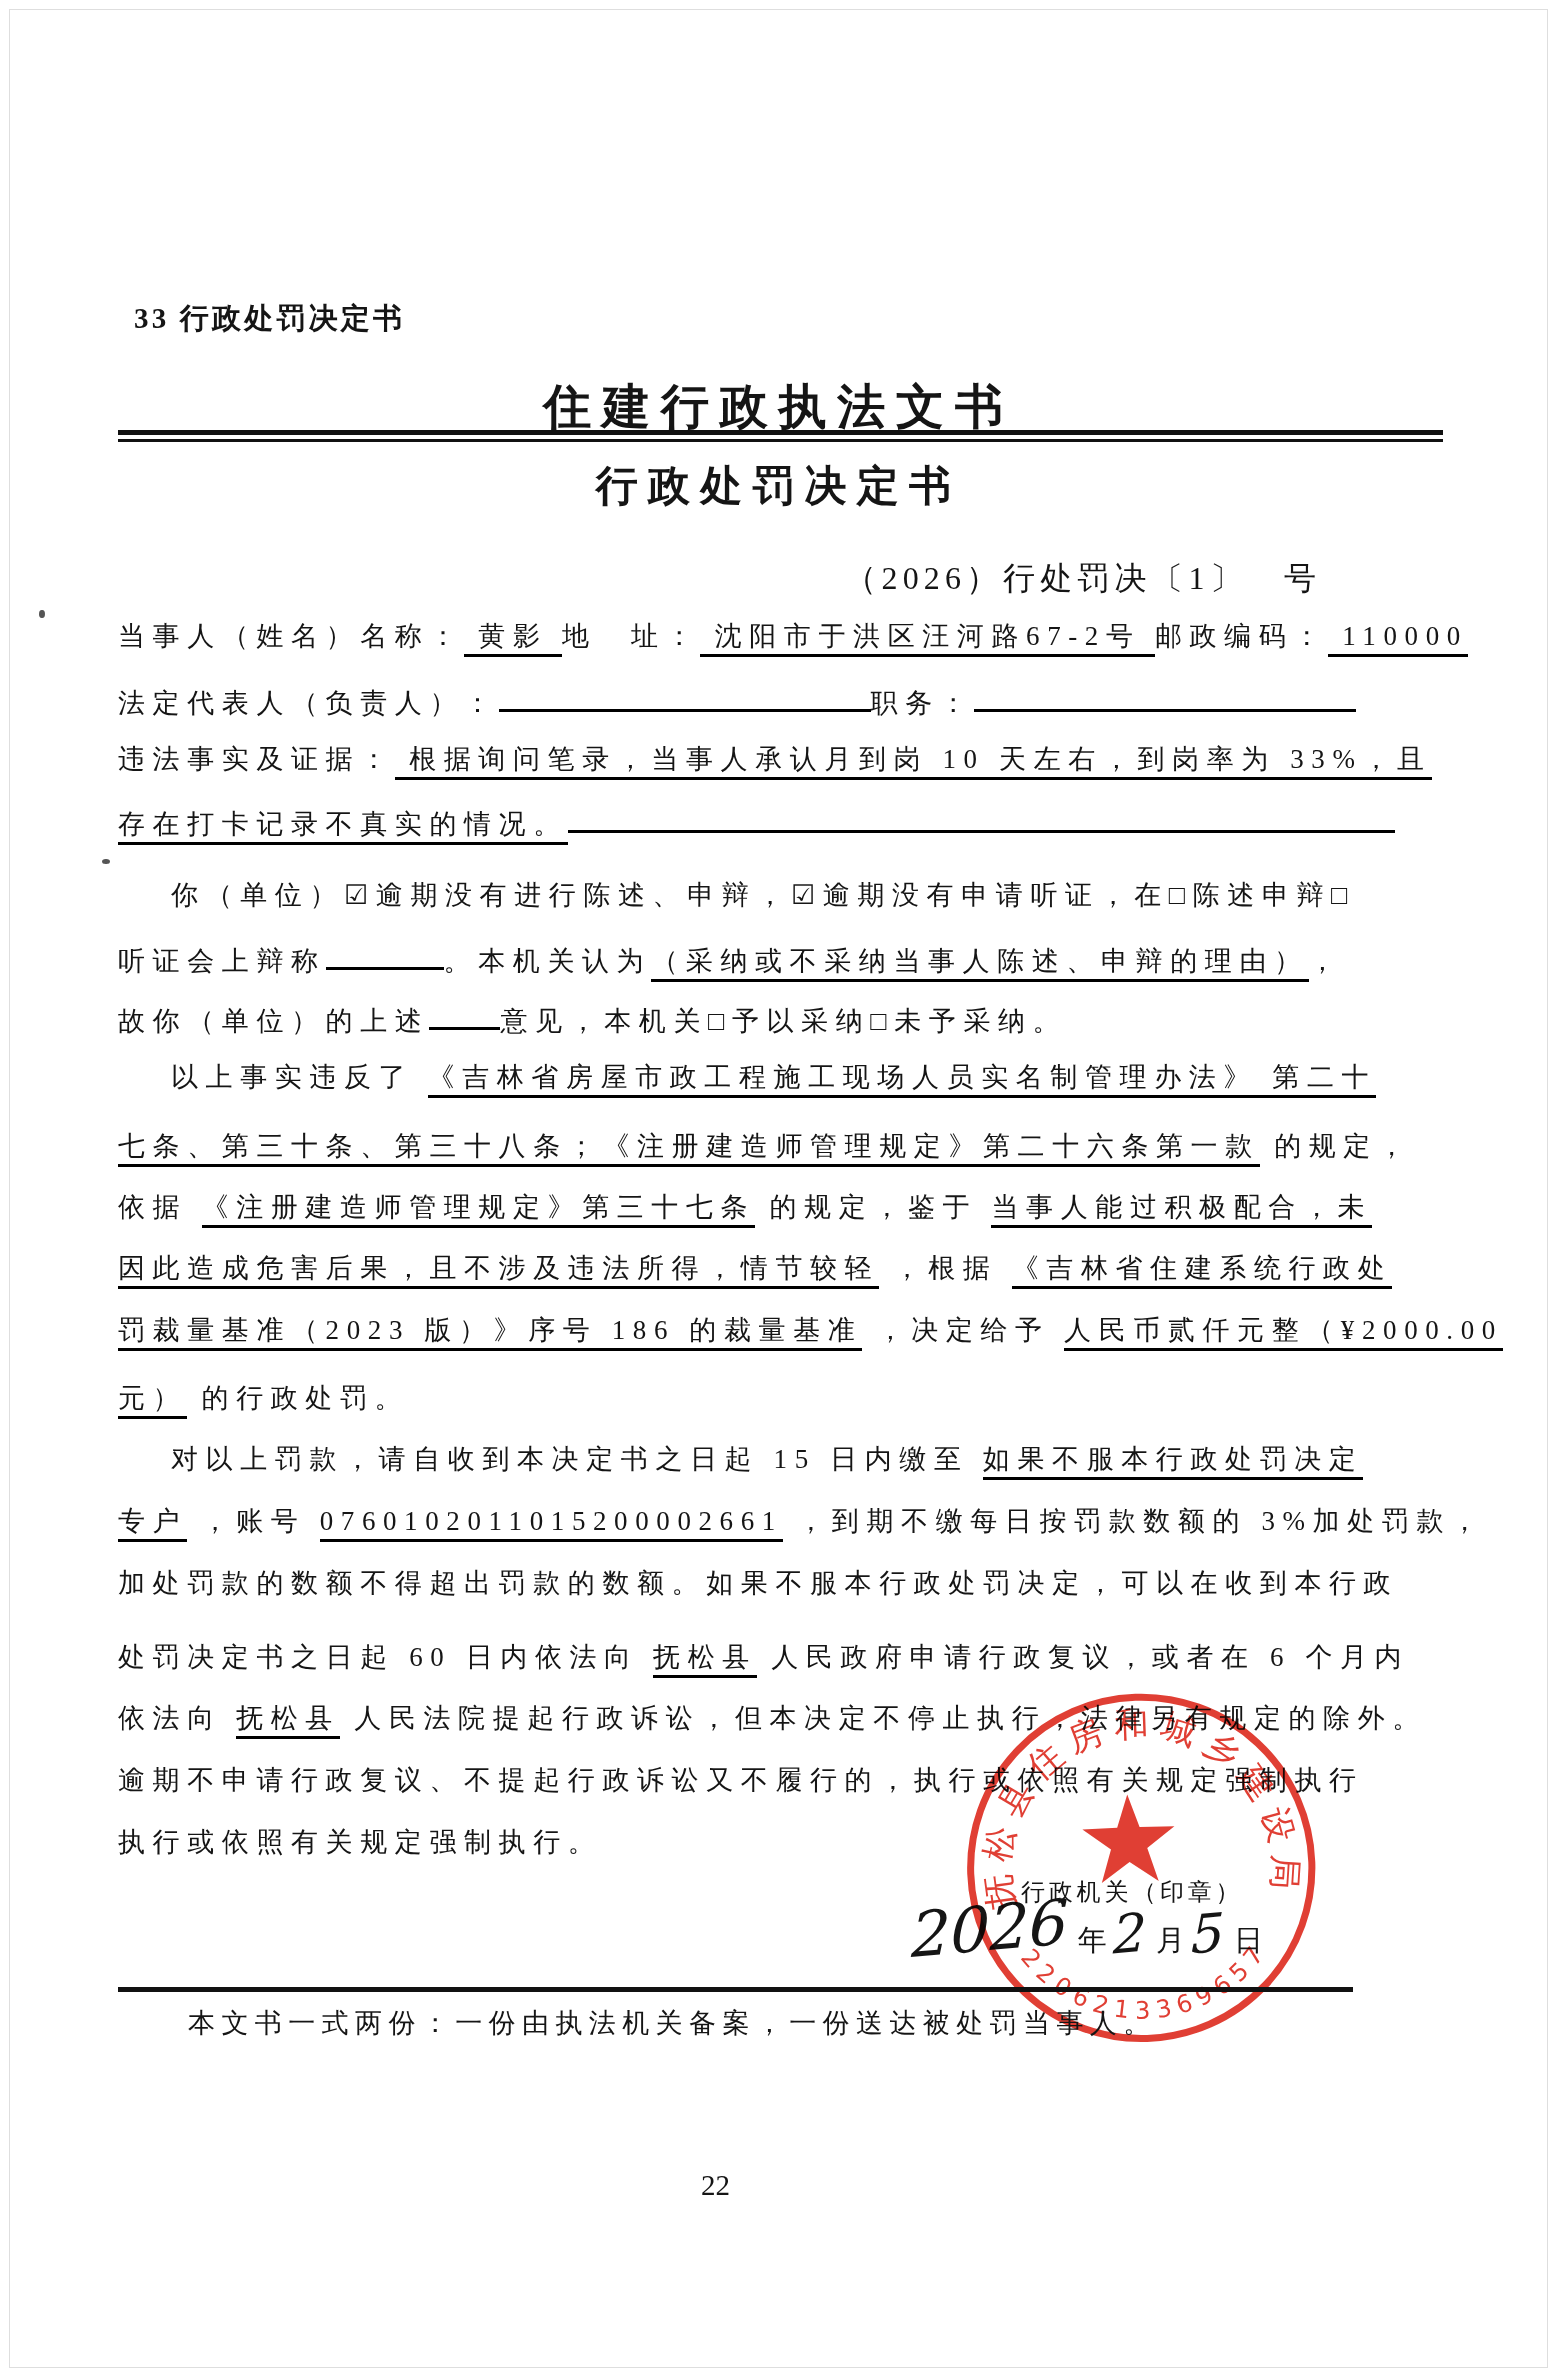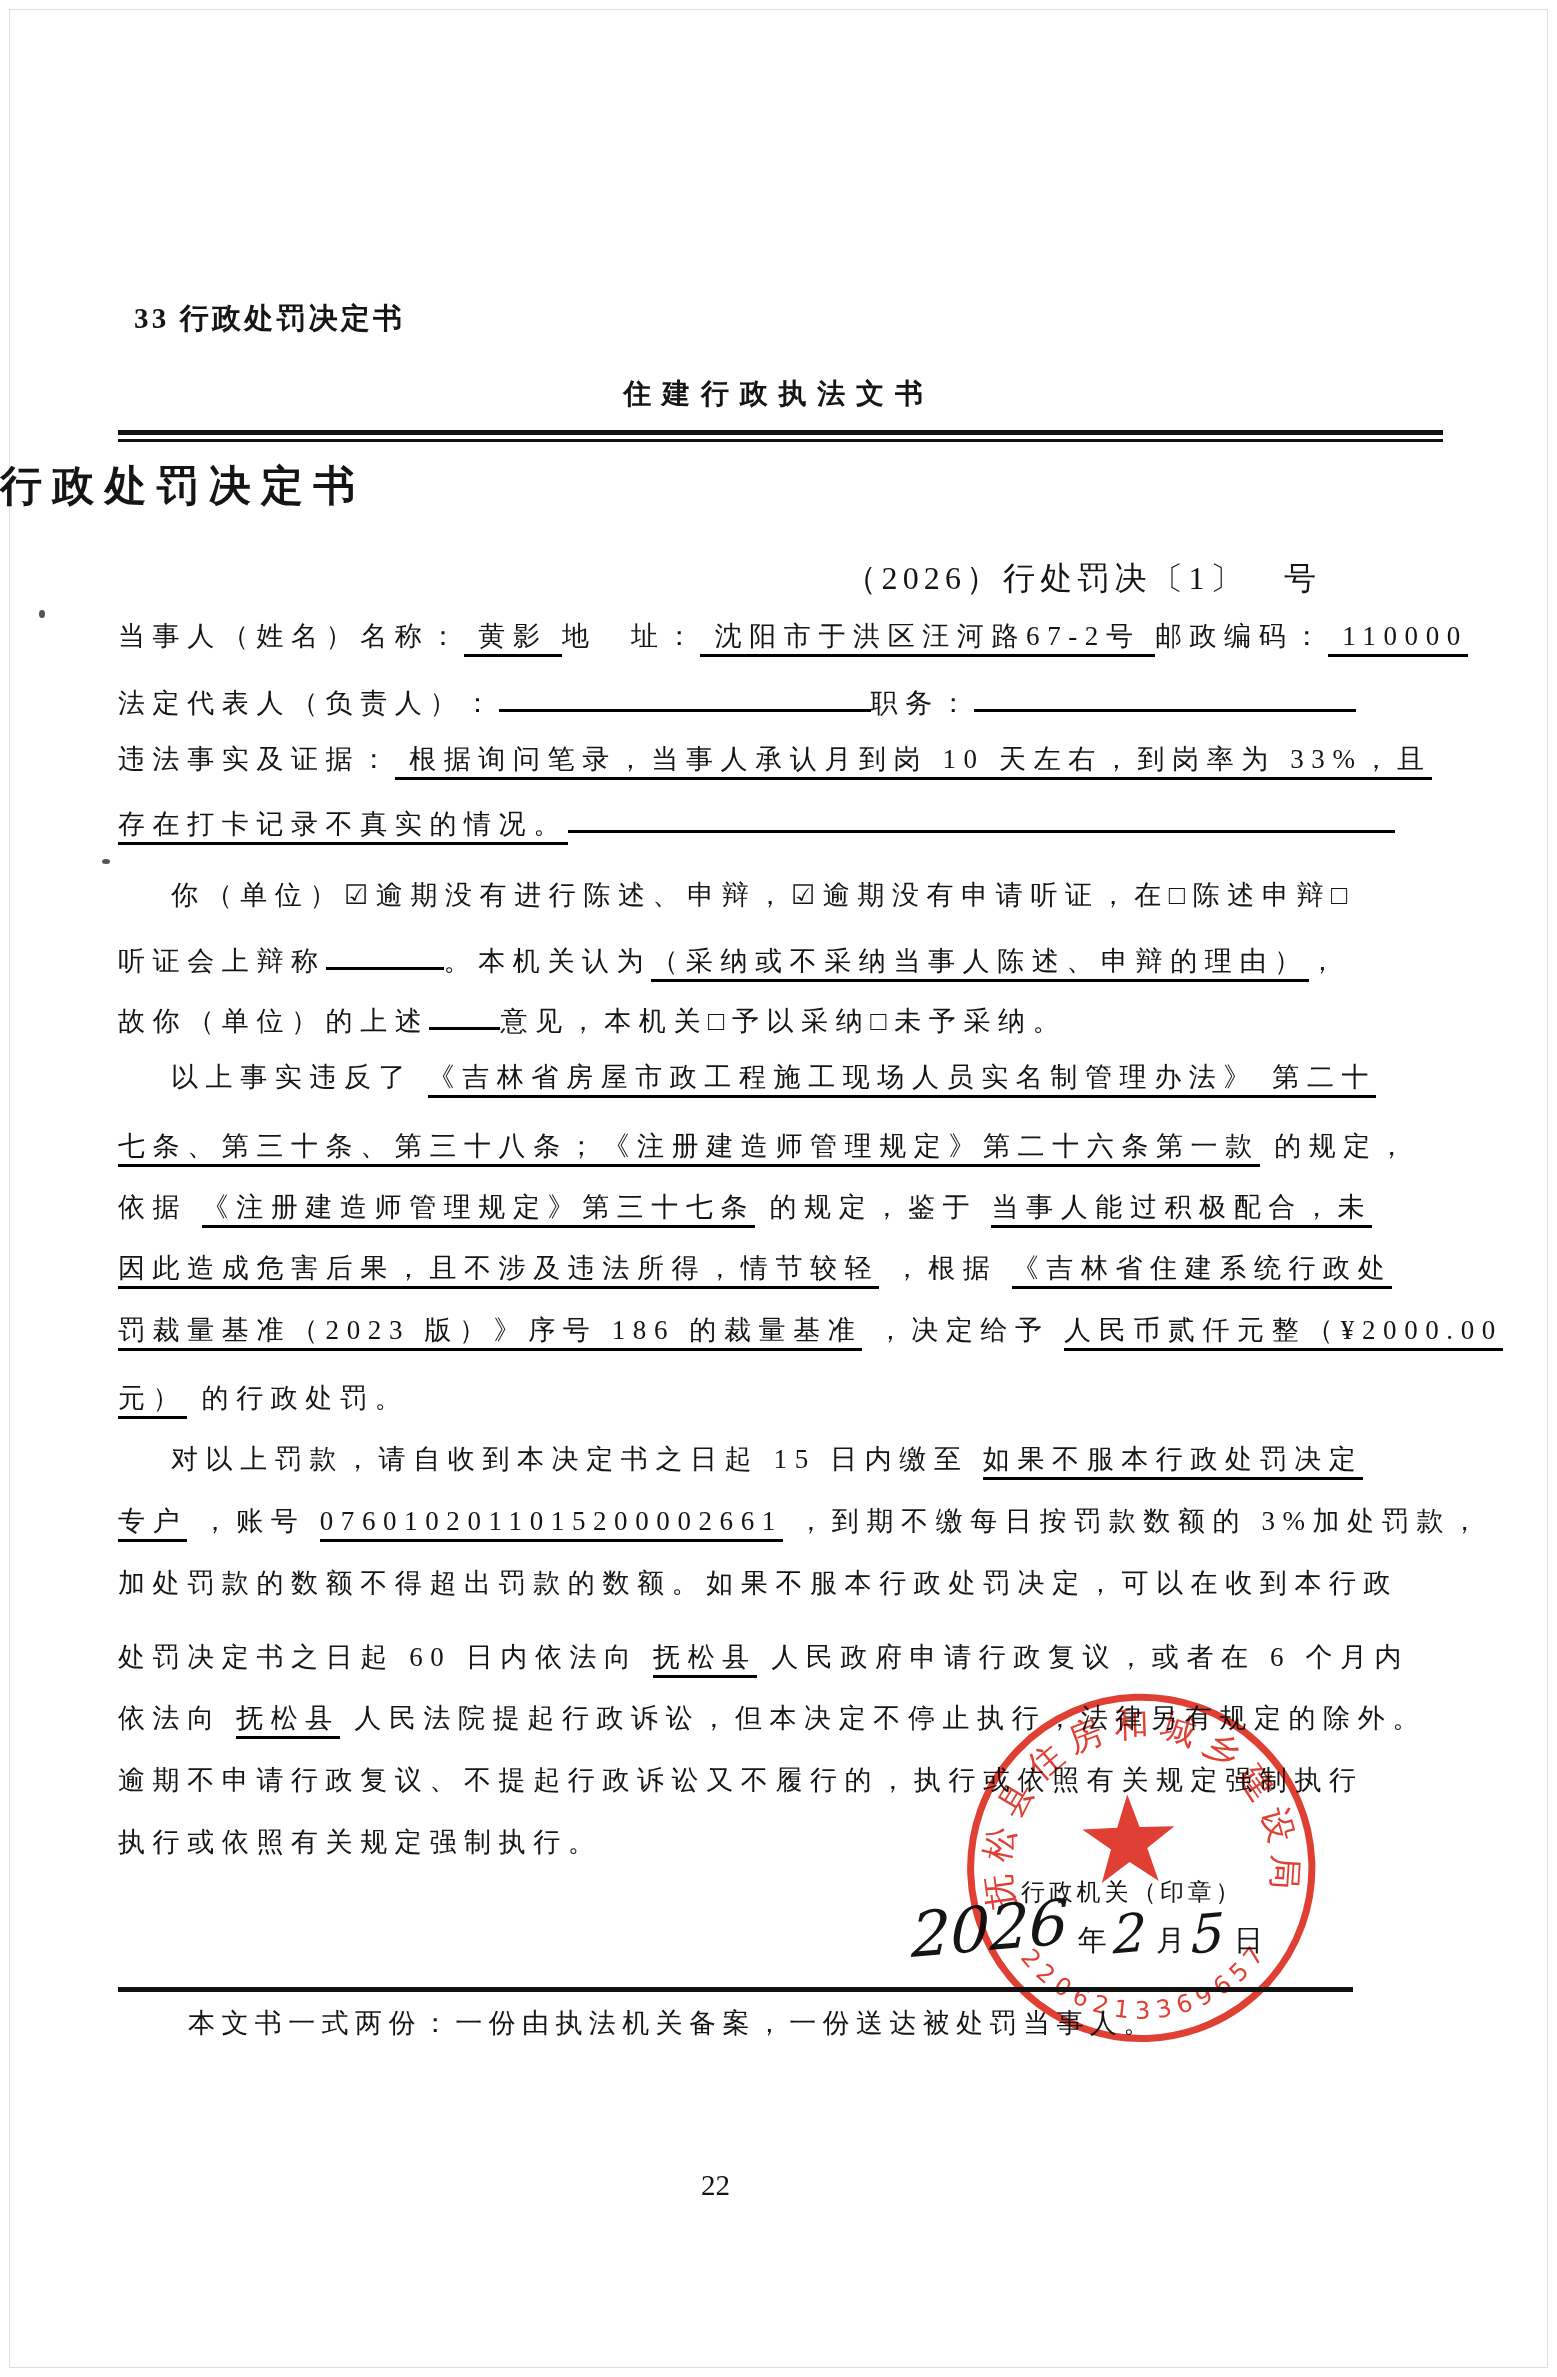--- a/index.html
+++ b/index.html
@@ -5,25 +5,25 @@
   html,body{margin:0;padding:0;}
   body{
     width:1557px;height:2377px;position:relative;background:#ffffff;
     font-family:"Liberation Serif","DejaVu Serif",serif;color:#151515;
     overflow:hidden;
   }
   .scan-edge{position:absolute;inset:9px;border:1.3px solid #dedede;pointer-events:none;}
   .speck{position:absolute;background:#555;border-radius:50%;}
 
   .heading33{position:absolute;left:134px;top:299px;font-size:29px;font-weight:bold;letter-spacing:3.2px;white-space:nowrap;}
-  .category{position:absolute;left:0;top:375px;width:1557px;text-align:center;font-size:28px;font-weight:bold;letter-spacing:10.8px;}
+  .category{position:absolute;left:0;top:375px;width:1557px;text-align:center;font-size:48px;font-weight:bold;letter-spacing:10.8px;}
   .rule{position:absolute;left:118px;width:1325px;background:#111;}
   .rule1{top:430px;height:5.1px;}
   .rule2{top:439px;height:2.5px;}
-  .doc-title{position:absolute;left:0;top:458px;width:1557px;text-align:left;font-size:42px;font-weight:bold;letter-spacing:10.2px;}
+  .doc-title{position:absolute;left:0;top:458px;width:1557px;text-align:center;font-size:42px;font-weight:bold;letter-spacing:10.2px;}
   .doc-no{position:absolute;left:118px;top:557px;width:1327px;box-sizing:border-box;text-align:right;padding-right:124px;font-size:32px;letter-spacing:5.1px;white-space:nowrap;}
 
   .line{position:absolute;left:118px;width:1349px;font-size:27px;letter-spacing:7.6px;white-space:nowrap;line-height:1.25;}
   .line .u{border-bottom:3.2px solid #000;padding-bottom:3.2px;}
   .line .blank{display:inline-block;height:1em;vertical-align:baseline;border-bottom:3.2px solid #000;}
   .indent{text-indent:53px;}
 
   .sign-label{position:absolute;left:1021px;top:1876px;font-size:24px;letter-spacing:3.8px;white-space:nowrap;}
   .sign-date{position:absolute;left:911px;top:1898px;display:flex;align-items:flex-end;white-space:nowrap;}
   .hw{font-style:italic;font-family:"DejaVu Serif",serif;display:inline-block;transform:rotate(-5deg) skewX(-6deg);line-height:1;}

